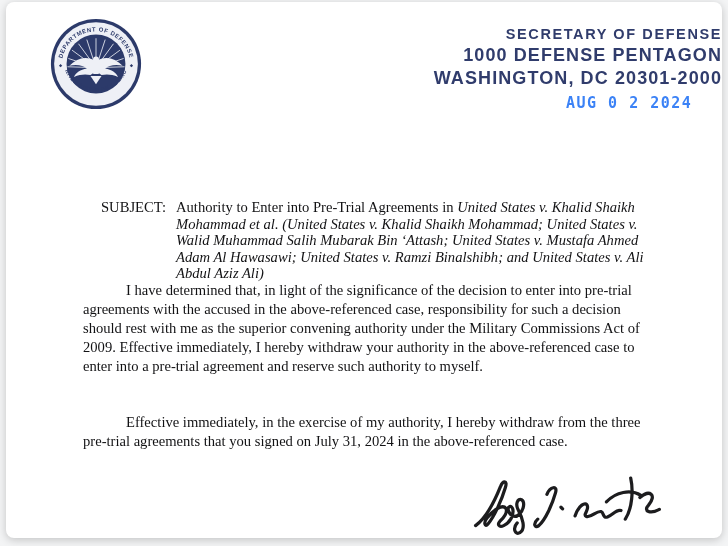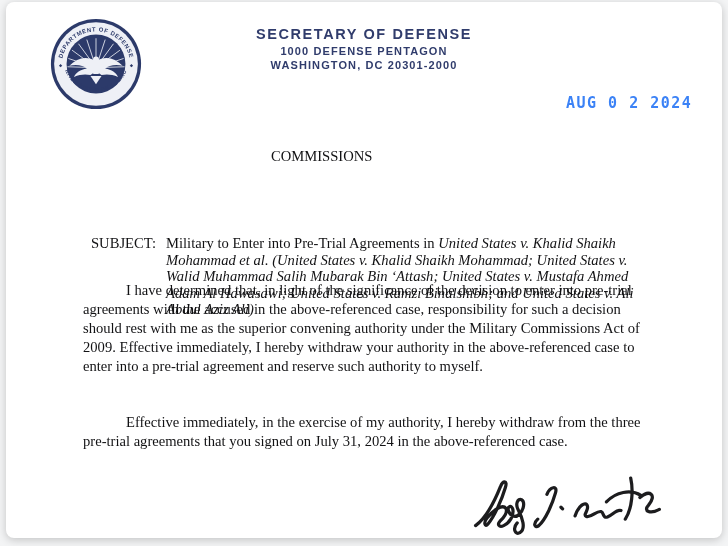--- a/index.html
+++ b/index.html
@@ -10,37 +10,37 @@
     position:relative;overflow:hidden;
   }
   .page{
     position:absolute;left:6px;top:2px;right:6px;bottom:8px;
     background:#ffffff;border-radius:8px;
     box-shadow:0 2px 9px rgba(0,0,0,.20);
   }
   
   .seal{position:absolute;left:44px;top:16px;width:92px;height:92px;}
   .letterhead{
-    position:absolute;left:0;right:0;top:24px;text-align:center;
+    position:absolute;left:0;right:0;top:24px;text-align:right;
     font-family:"Liberation Sans","DejaVu Sans",sans-serif;
     font-weight:bold;color:#303c6c;
   }
   .lh1{font-size:14.5px;letter-spacing:1.6px;margin-bottom:3px;}
-  .lh2,.lh3{font-size:11px;letter-spacing:1.1px;margin-bottom:2px;}
+  .lh2,.lh3{font-size:18px;letter-spacing:1.1px;margin-bottom:2px;}
   .date-stamp{
     position:absolute;left:560px;top:92px;
     font-family:"DejaVu Sans Mono","Liberation Mono",monospace;
     font-weight:bold;font-size:15px;letter-spacing:1.5px;color:#3b82f6;
     transform:scaleY(1.05);
   }
   
   .doc-text{color:#121214;font-size:14.6px;}
   .memo{position:absolute;left:90px;top:146px;line-height:17px;}
   .memo-l2{margin-left:175px;}
-  .subject{position:absolute;left:85px;top:197px;line-height:16.6px;margin-top:36px;}
+  .subject{position:absolute;left:95px;top:197px;line-height:16.6px;}
   .subject-label{position:absolute;left:0;top:0;}
   .subject-content{margin-left:75px;width:468px;}
   .para{position:absolute;left:77px;width:578px;line-height:19px;text-indent:43px;text-align:left;}
   .para1{top:279px;}
   .para2{top:411px;}
   .sig{position:absolute;left:462px;top:468px;width:200px;height:68px;}
   em{}
 </style>
 </head>
 <body>
@@ -93,26 +93,25 @@
 
   <div class="letterhead">
     <div class="lh1">SECRETARY OF DEFENSE</div>
     <div class="lh2">1000 DEFENSE PENTAGON</div>
     <div class="lh3">WASHINGTON, DC 20301-2000</div>
   </div>
 
   <div class="date-stamp">AUG 0 2 2024</div>
 
   <div class="memo doc-text">
-    <div class="memo-l2">COMMISSIONS</div>
   </div>
 
   <div class="subject doc-text">
     <span class="subject-label">SUBJECT:</span>
-    <div class="subject-content"><span>Military to Enter into Pre-Trial Agreements in </span><em>United States v. Khalid Shaikh Mohammad et al. (United States v. Khalid Shaikh Mohammad; United States v. Walid Muhammad Salih Mubarak Bin ‘Attash; United States v. Mustafa Ahmed Adam Al Hawasawi; United States v. Ramzi Binalshibh; and United States v. Ali Abdul Aziz Ali)</em></div>
+    <div class="subject-content"><span>Authority to Enter into Pre-Trial Agreements in </span><em>United States v. Khalid Shaikh Mohammad et al. (United States v. Khalid Shaikh Mohammad; United States v. Walid Muhammad Salih Mubarak Bin ‘Attash; United States v. Mustafa Ahmed Adam Al Hawasawi; United States v. Ramzi Binalshibh; and United States v. Ali Abdul Aziz Ali)</em></div>
   </div>
 
   <div class="para para1 doc-text">I have determined that, in light of the significance of the decision to enter into pre-trial agreements with the accused in the above-referenced case, responsibility for such a decision should rest with me as the superior convening authority under the Military Commissions Act of 2009.  Effective immediately, I hereby withdraw your authority in the above-referenced case to enter into a pre-trial agreement and reserve such authority to myself.</div>
   <div class="para para2 doc-text">Effective immediately, in the exercise of my authority, I hereby withdraw from the three pre-trial agreements that you signed on July 31, 2024 in the above-referenced case.</div>
 
   <div class="sig">
     <svg viewBox="0 0 370 120" width="200" height="68" fill="none" stroke="#1c1c1e" stroke-width="6" stroke-linecap="round" stroke-linejoin="round">
 
       <path d="M14 100 C36 84 52 48 60 28 C64 17 74 15 69 30 C62 54 48 84 37 97 C31 104 28 94 36 85 C48 70 64 60 70 68 C74 75 66 86 59 92 C54 97 57 104 66 100 C77 95 85 82 83 70 C81 61 72 64 75 73 C78 82 87 87 95 79 C103 71 106 56 99 52 C92 49 87 60 93 71 C100 84 108 106 96 113 C87 118 82 105 91 95"></path>
 

